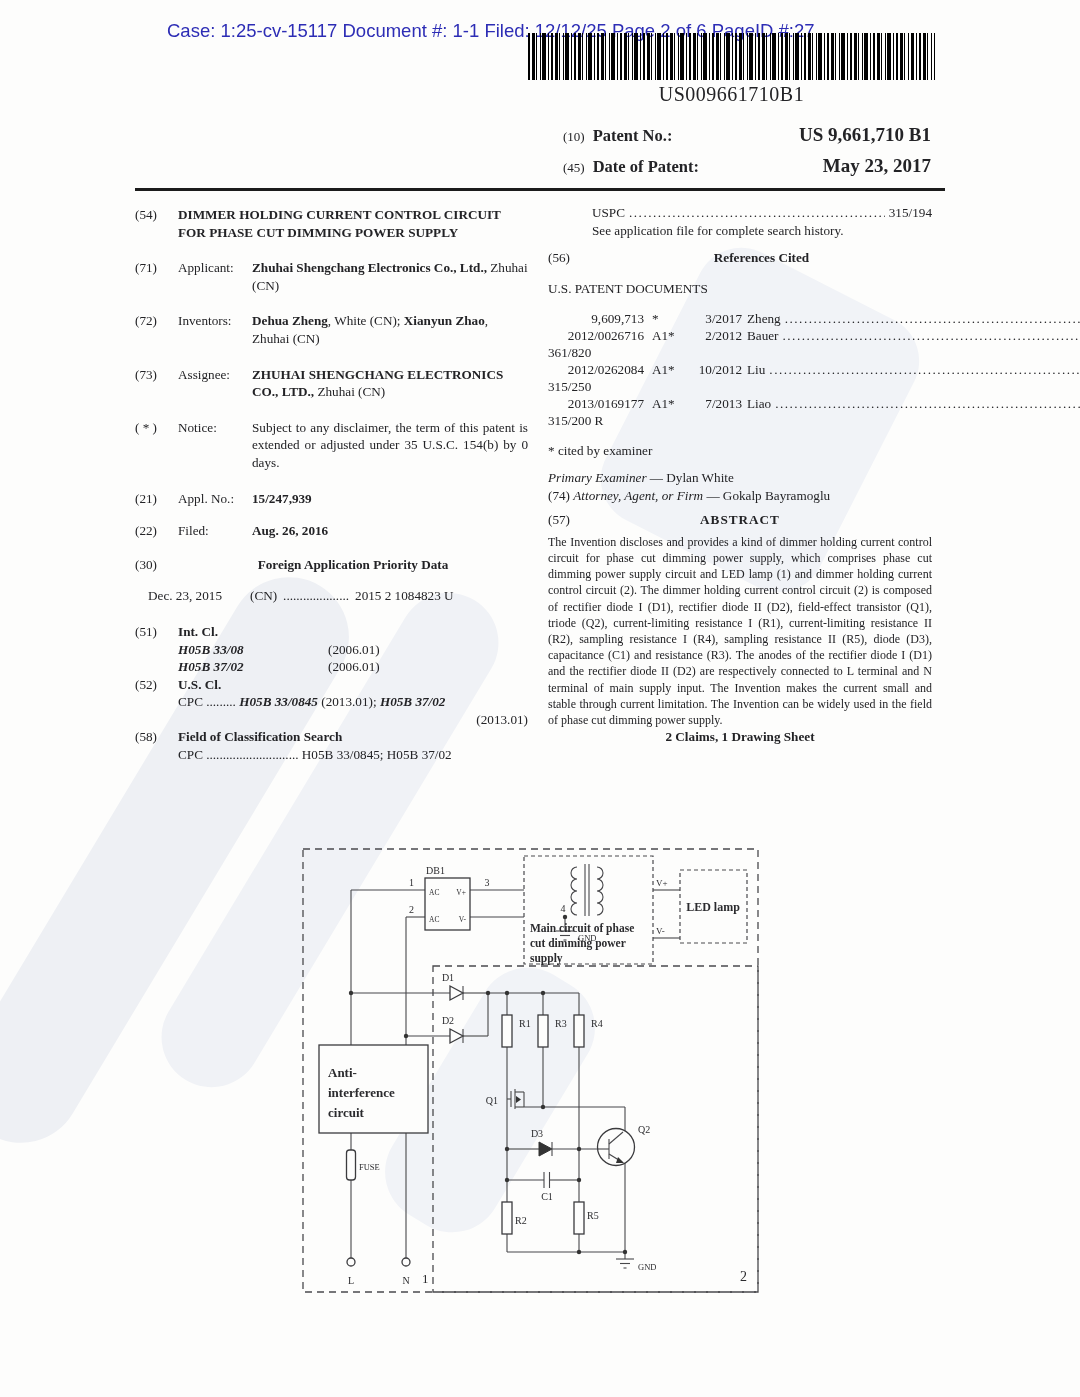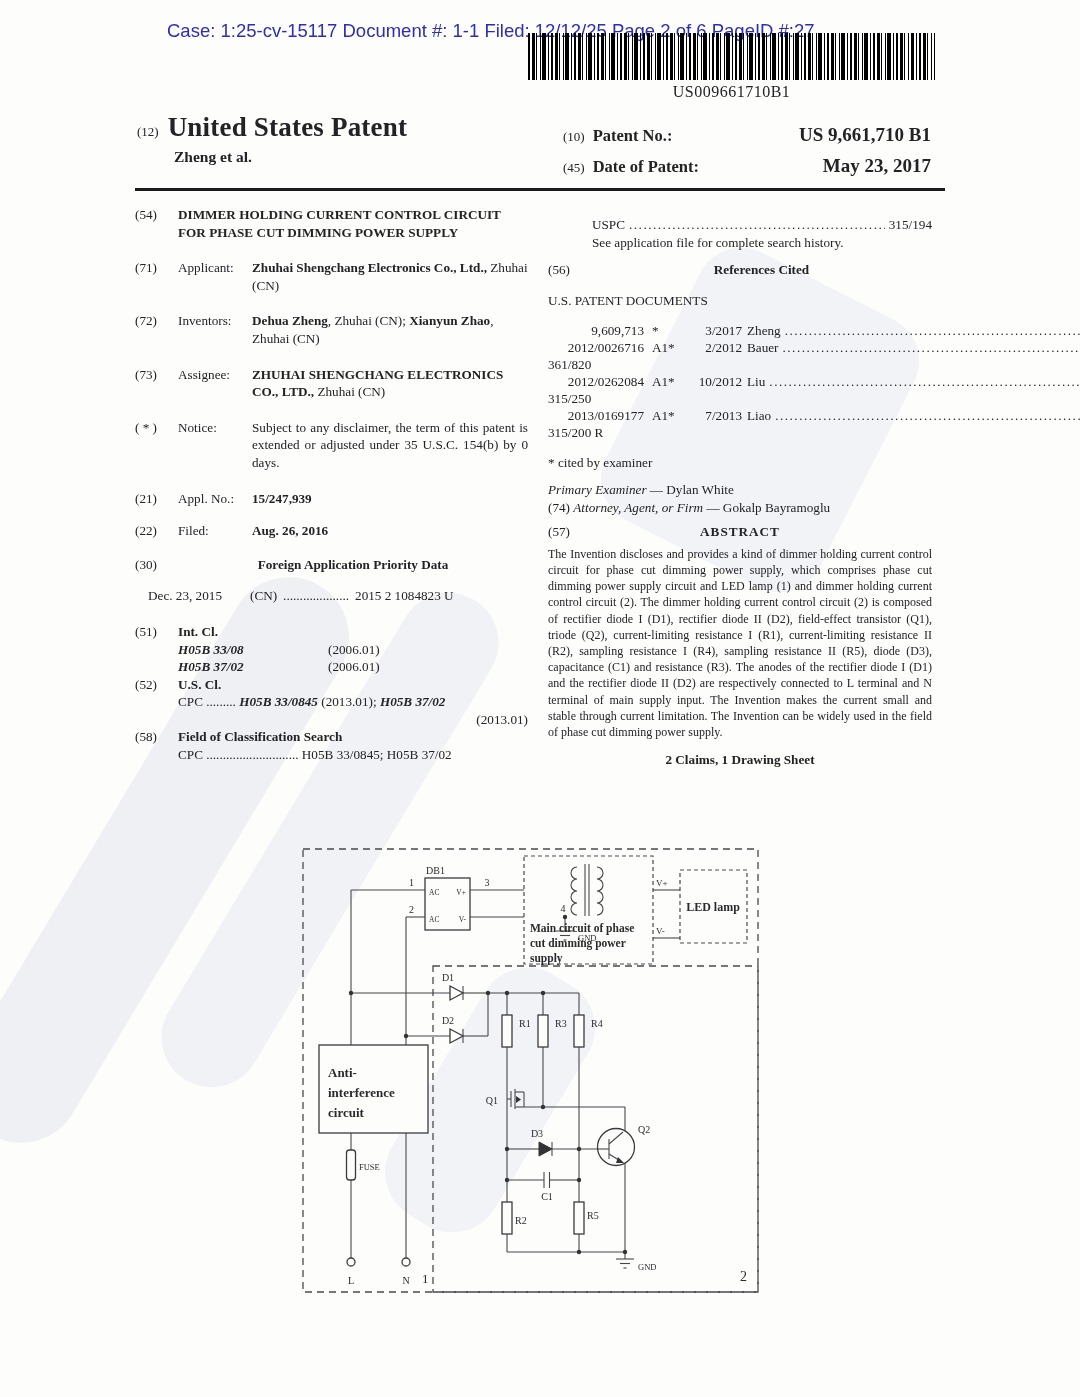--- a/index.html
+++ b/index.html
@@ -24,36 +24,36 @@
     background:repeating-linear-gradient(90deg,
       #000 0 2px, transparent 2px 4px,
       #000 4px 7px, transparent 7px 8px,
       #000 8px 9px, transparent 9px 12px,
       #000 12px 13px, transparent 13px 14.5px,
       #000 14.5px 18px, transparent 18px 20px,
       #000 20px 21px, transparent 21px 23px);
   }
   .barcode-num {
     position:absolute; left:528px; top:83px; width:407px; z-index:2;
-    text-align:center; font-size:16px; letter-spacing:.5px;
+    text-align:center; font-size:20px; letter-spacing:.5px;
   }
   .mh-left { position:absolute; left:137px; top:112px; z-index:1; }
   .mh-title-row { display:flex; align-items:baseline; }
   .code { font-size:13px; flex:none; }
   .mh-title { font-size:27px; font-weight:bold; margin-left:9px; letter-spacing:.2px; }
   .mh-authors { font-size:15.5px; font-weight:bold; margin:5px 0 0 37px; }
   .mh-right { position:absolute; left:563px; top:124px; width:368px; z-index:1; }
   .mh-row { display:flex; align-items:baseline; margin-bottom:9px; }
   .mh-label { font-size:16.5px; font-weight:bold; margin-left:8px; }
   .mh-value { font-size:19px; font-weight:bold; margin-left:auto; }
   .rule { position:absolute; left:135px; top:188px; width:810px; height:2.5px; background:#1c1c1c; z-index:1; }
 
   .col { position:absolute; z-index:1; font-size:13.2px; line-height:17.6px; }
   .col-left  { left:135px; top:206px; width:393px; }
-  .col-right { left:548px; top:216px; width:384px; }
+  .col-right { left:548px; top:204px; width:384px; }
 
   .sec { display:flex; margin-bottom:18px; }
   .sec-num { width:43px; flex:none; }
   .sec-label { width:74px; flex:none;font-family:Liberation Serif, serif; }
   .sec-body { flex:1; }
   .just { text-align:justify; }
   b { font-weight:bold; }
   .ttl { font-weight:bold; width:310px; }
   .ctr-head { flex:1; text-align:center; font-weight:bold; }
   .priority-row { display:flex; margin:0 6px 18px 13px; }
@@ -77,21 +77,21 @@
   .rkind { padding-left:3px; }
   .rdate { text-align:right; }
   .rname-cell { display:flex; }
   .ref-cont { padding-right:2px; }
   .cited { margin-top:13px; }
   .examiner { margin-top:9px; }
   .ital { font-style:italic; }
   .abs-head { position:relative; text-align:center; font-weight:bold; letter-spacing:1px; margin-top:7px; }
   .abs-num { position:absolute; left:0; font-weight:normal; letter-spacing:0; }
   .abstract { margin-top:5px; font-size:12px; line-height:16.2px; text-align:justify; }
-  .claims { text-align:center; font-weight:bold; margin-top:11px; }
+  .claims { text-align:center; font-weight:bold; }
 
   .figure { position:absolute; left:300px; top:845px; z-index:1; }
   .figure text { font-family:"Liberation Serif", serif; fill:#2b2b2e; }
   .w { stroke:#47474a; stroke-width:1.1; fill:none; }
   .comp { stroke:#3b3b3e; stroke-width:1.3; fill:#fdfdfc; }
   .dashbox { stroke:#4a4a4d; stroke-width:1.3; fill:none; stroke-dasharray:7 5; }
   .dashbox-s { stroke:#4a4a4d; stroke-width:1.2; fill:none; stroke-dasharray:4 3; }
   .dot { fill:#333; }
   .lbl { font-size:10px; }
   .lbl-s { font-size:8.5px; }
@@ -103,27 +103,20 @@
 <div class="page">
   <div class="wm wm1"></div>
   <div class="wm wm2"></div>
   <div class="wm wm3"></div>
   <div class="wm wm4"></div>
 
   <div class="case-header">Case: 1:25-cv-15117 Document #: 1-1 Filed: 12/12/25 Page 2 of 6 PageID #:27</div>
   <div class="barcode"></div>
   <div class="barcode-num">US009661710B1</div>
 
-  <div class="mh-left">
-    <div class="mh-title-row">
-      <span class="code">(12)</span>
-      <span class="mh-title">United States Patent</span>
-    </div>
-    <div class="mh-authors">Zheng et al.</div>
-  </div>
   <div class="mh-right">
     <div class="mh-row">
       <span class="code">(10)</span>
       <span class="mh-label">Patent No.:</span>
       <span class="mh-value">US 9,661,710 B1</span>
     </div>
     <div class="mh-row">
       <span class="code">(45)</span>
       <span class="mh-label">Date of Patent:</span>
       <span class="mh-value">May 23, 2017</span>
@@ -137,21 +130,21 @@
       <span class="sec-body ttl">DIMMER HOLDING CURRENT CONTROL CIRCUIT FOR PHASE CUT DIMMING POWER SUPPLY</span>
     </div>
     <div class="sec">
       <span class="sec-num">(71)</span>
       <span class="sec-label">Applicant:</span>
       <span class="sec-body"><b>Zhuhai Shengchang Electronics Co., Ltd.,</b><span> Zhuhai (CN)</span></span>
     </div>
     <div class="sec">
       <span class="sec-num">(72)</span>
       <span class="sec-label">Inventors:</span>
-      <span class="sec-body"><b>Dehua Zheng</b><span>, Zhuhai (CN); </span><b>Xianyun Zhao</b><span>, Zhuhai (CN)</span></span>
+      <span class="sec-body"><b>Dehua Zheng</b><span>, White (CN); </span><b>Xianyun Zhao</b><span>, Zhuhai (CN)</span></span>
     </div>
     <div class="sec">
       <span class="sec-num">(73)</span>
       <span class="sec-label">Assignee:</span>
       <span class="sec-body"><b>ZHUHAI SHENGCHANG ELECTRONICS CO., LTD.,</b><span> Zhuhai (CN)</span></span>
     </div>
     <div class="sec">
       <span class="sec-num">( * )</span>
       <span class="sec-label">Notice:</span>
       <span class="sec-body just">Subject to any disclaimer, the term of this patent is extended or adjusted under 35 U.S.C. 154(b) by 0 days.</span>

